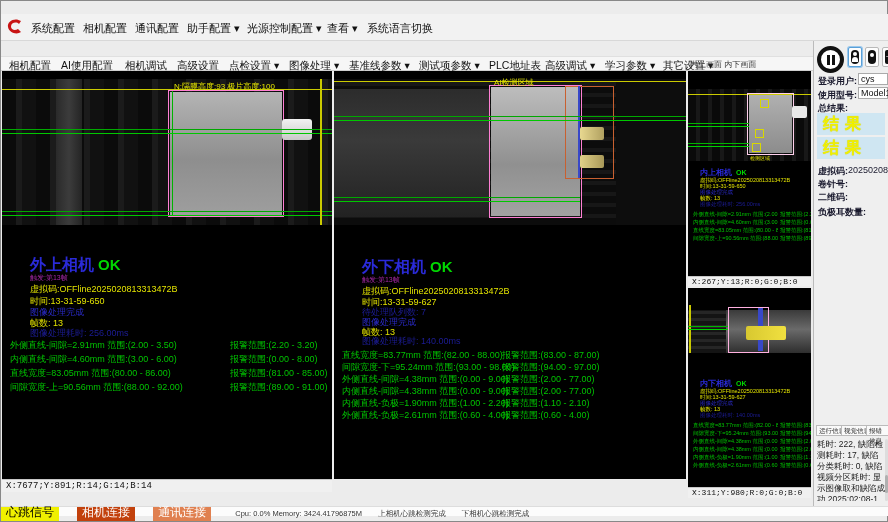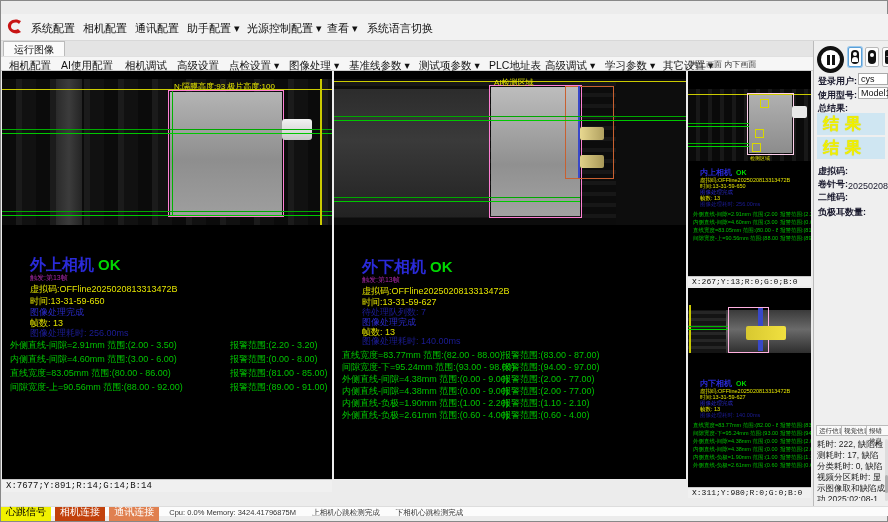--- a/index.html
+++ b/index.html
@@ -65,22 +65,22 @@
   .rtab { position:absolute; top:384px; height:11px; font-size:6.5px; line-height:10px; background:#fafafa;
           border:1px solid #bbb; padding:0 2px; color:#222; cursor:default; }
   .rlog { position:absolute; left:3px; top:398px; width:68px; height:62px; font-size:8.5px; color:#222;
           line-height:1.3; word-break:break-all; overflow:hidden; }
   .iconbtn { position:absolute; top:6px; width:14px; height:20px; background:#fdfdfd; border:1px solid #b9b9b9;
              border-radius:2px; cursor:pointer; }
 
   
   .appstatus { position:absolute; left:0; top:505px; width:888px; height:10px; background:#fcfcfc;
                border-top:1px solid #ddd; font-size:7.5px; line-height:10px; color:#333; }
-  .badge { display:inline-block; height:14px; line-height:10px; padding:0 5px; margin-right:2px;
-           font-size:10px; }
+  .badge { display:inline-block; height:14px; line-height:10px; padding:0 5px; margin-right:16px;
+           font-size:12px; }
 </style>
 </head>
 <body>
 
 <div class="app">
 
 
   <div class="menubar">
     <span class="logo">
       <svg width="20" height="20" viewBox="0 0 20 20">
@@ -89,23 +89,20 @@
     </span>
     <span class="mi" style="left:30px">系统配置</span>
     <span class="mi" style="left:82px">相机配置</span>
     <span class="mi" style="left:134px">通讯配置</span>
     <span class="mi" style="left:186px">助手配置 ▾</span>
     <span class="mi" style="left:246px">光源控制配置 ▾</span>
     <span class="mi" style="left:326px">查看 ▾</span>
     <span class="mi" style="left:366px">系统语言切换</span>
   </div>
 
-  <div class="tabrow">
-    <div class="tab">运行图像</div>
-  </div>
 
   <div class="toolbar">
     <span class="ti" style="left:8px">相机配置</span>
     <span class="ti" style="left:60px">AI使用配置</span>
     <span class="ti" style="left:124px">相机调试</span>
     <span class="ti" style="left:176px">高级设置</span>
     <span class="ti" style="left:228px">点检设置 ▾</span>
     <span class="ti" style="left:288px">图像处理 ▾</span>
     <span class="ti" style="left:348px">基准线参数 ▾</span>
     <span class="ti" style="left:418px">测试项参数 ▾</span>
@@ -283,21 +280,21 @@
     <span class="rlabel" style="left:4px; top:34px;">登录用户:</span>
     <div class="rvalue" style="left:44px; top:32px; width:30px; height:12px;">cys</div>
     <span class="rlabel" style="left:4px; top:48px;">使用型号:</span>
     <div class="rvalue" style="left:44px; top:46px; width:30px; height:12px;">Model1</div>
     <span class="rlabel" style="left:4px; top:61px;">总结果:</span>
 
     <div class="resultbox" style="top:72px;">结果</div>
     <div class="resultbox" style="top:96px;">结果</div>
 
     <span class="rlabel" style="left:4px; top:124px;">虚拟码:</span>
-    <span class="rlabel" style="left:34px; top:140px; font-weight:normal;">20250208</span>
+    <span class="rlabel" style="left:34px; top:124px; font-weight:normal;">20250208</span>
     <span class="rlabel" style="left:4px; top:137px;">卷针号:</span>
     <span class="rlabel" style="left:4px; top:150px;">二维码:</span>
     <span class="rlabel" style="left:4px; top:165px;">负极耳数量:</span>
 
     <div class="rtab" style="left:2px;">运行信息</div>
     <div class="rtab" style="left:27px;">视觉信息</div>
     <div class="rtab" style="left:52px;">报错信息</div>
     <div class="rlog">耗时: 222, 缺陷检测耗时: 17, 缺陷分类耗时: 0, 缺陷视频分区耗时: 显示图像取和缺陷成功 2025:02:08-13:31:59:650—cys—外上相机—图像处理耗时: 258.00ms</div>
     <div class="abs" style="left:71px; top:398px; width:3px; height:62px; background:#ddd; border-radius:2px;">
       <div class="abs" style="left:0; top:36px; width:3px; height:18px; background:#b0b0b0; border-radius:2px;"></div>

